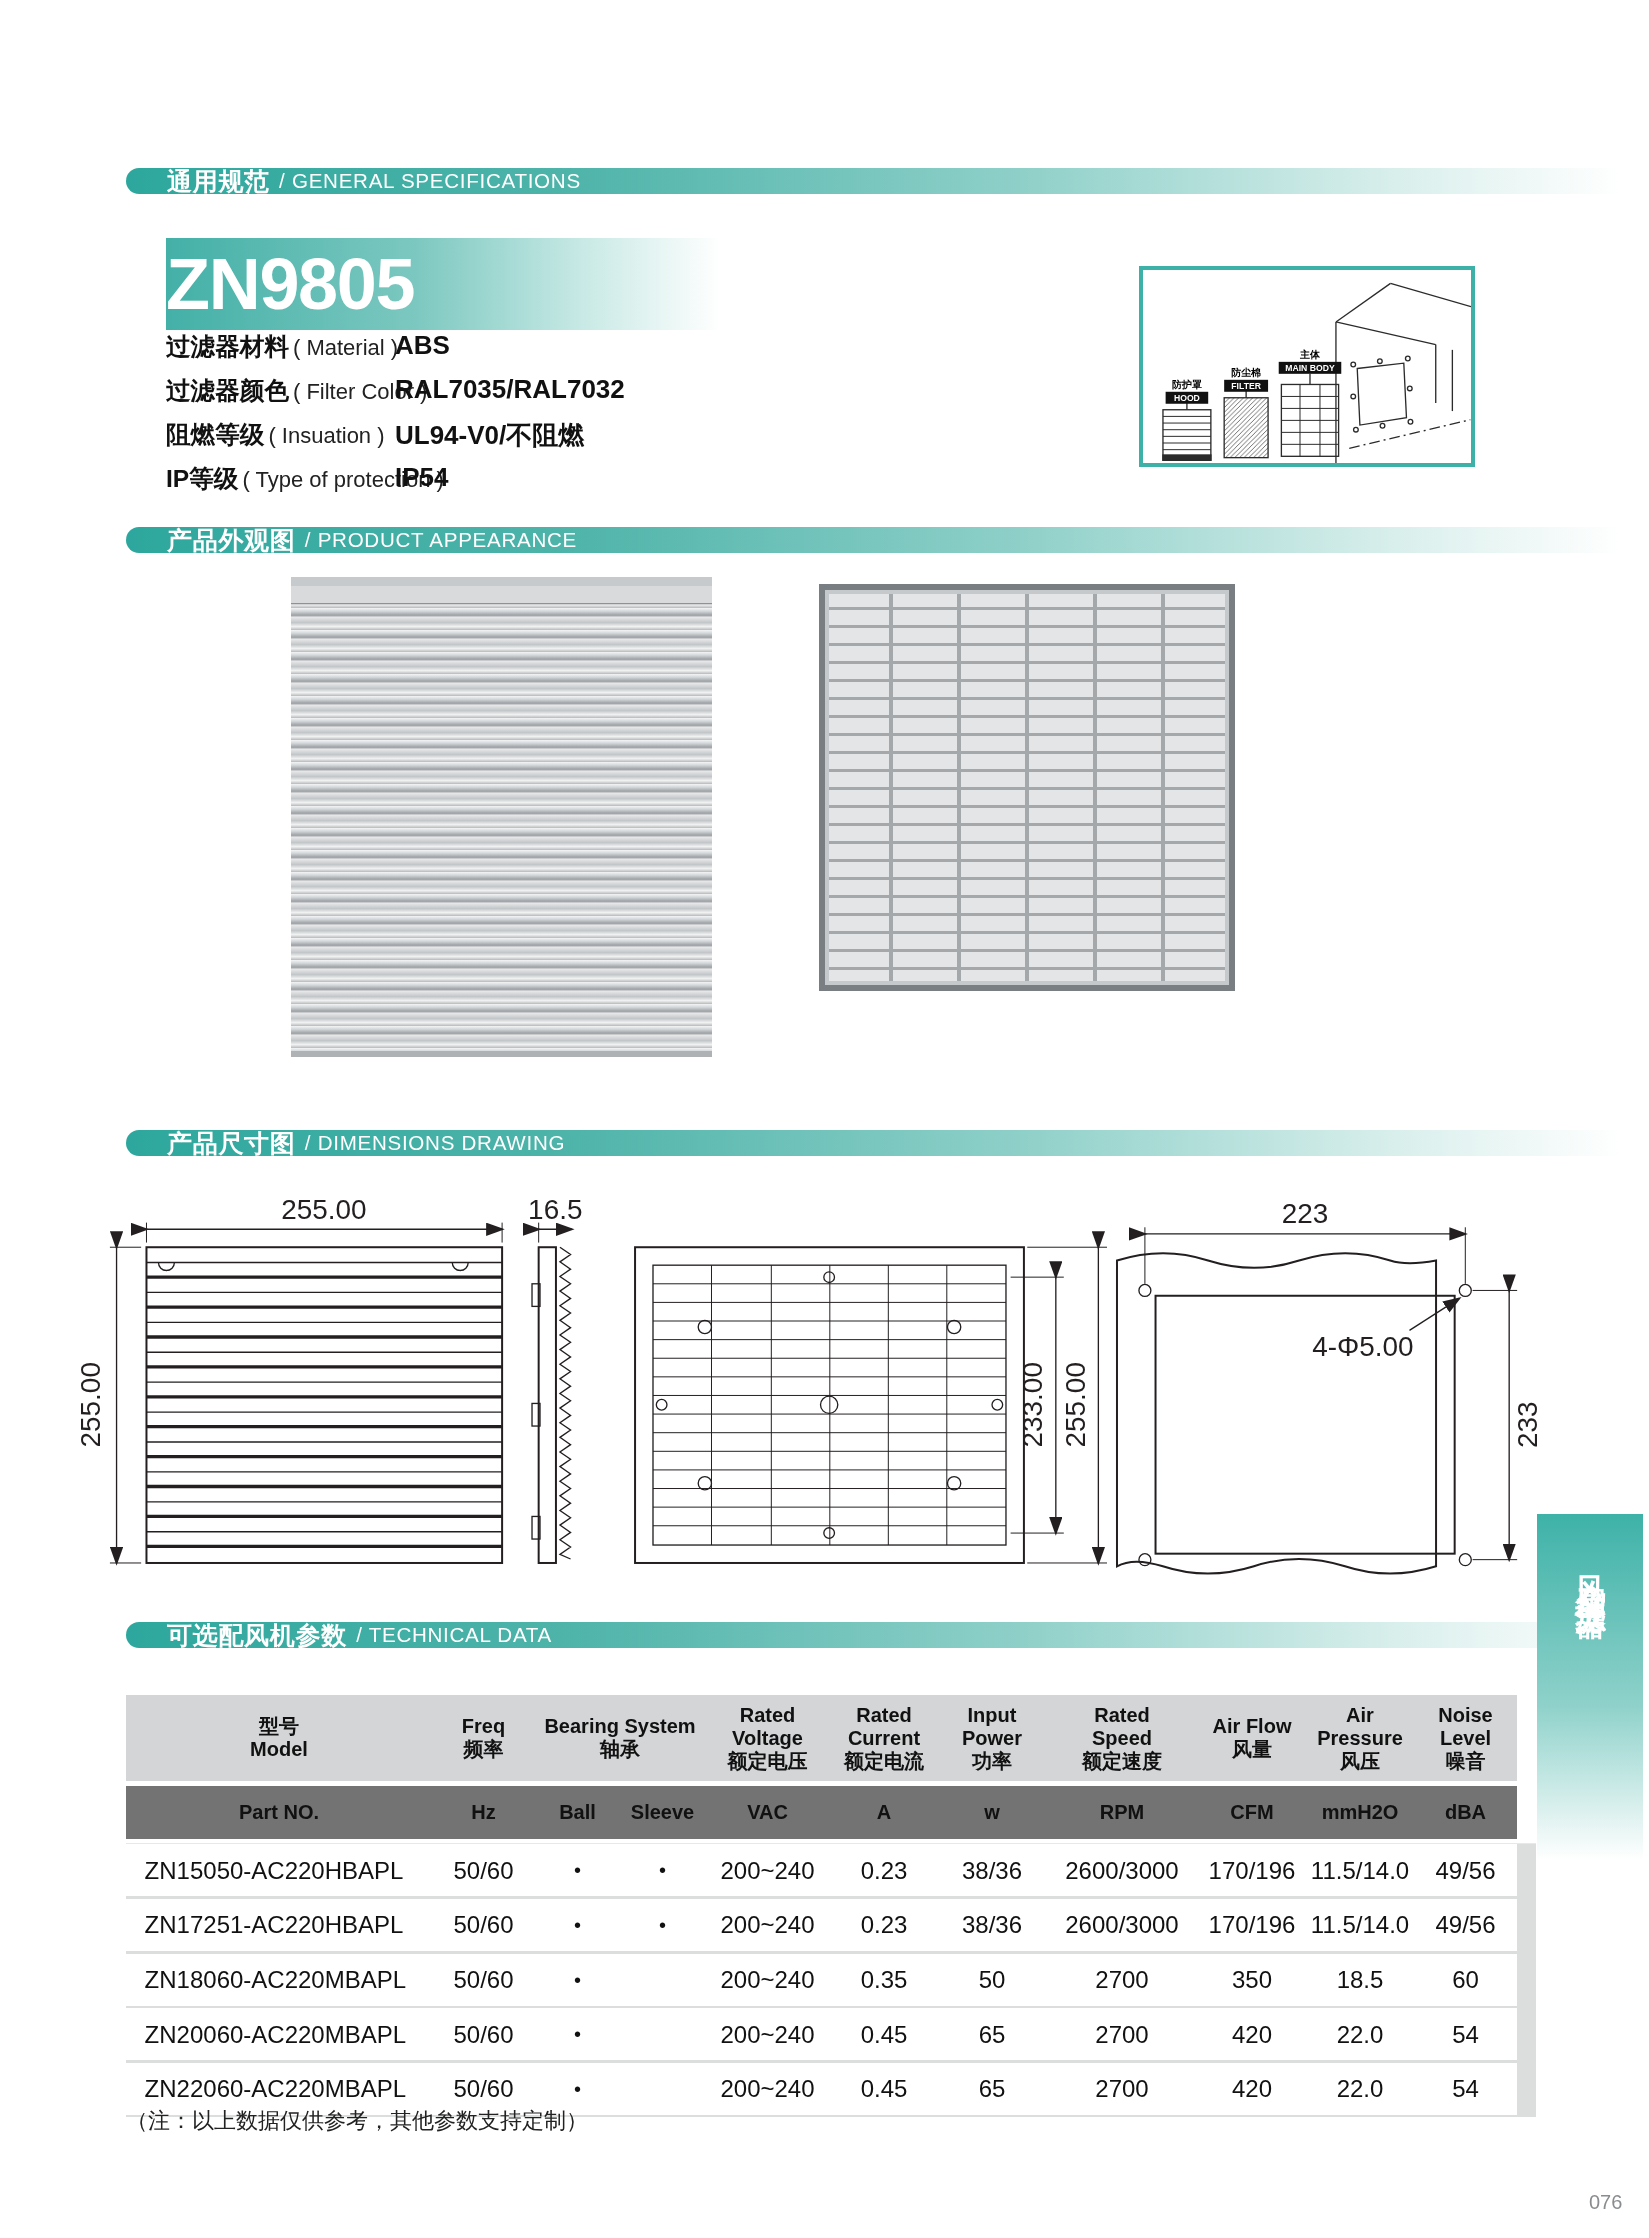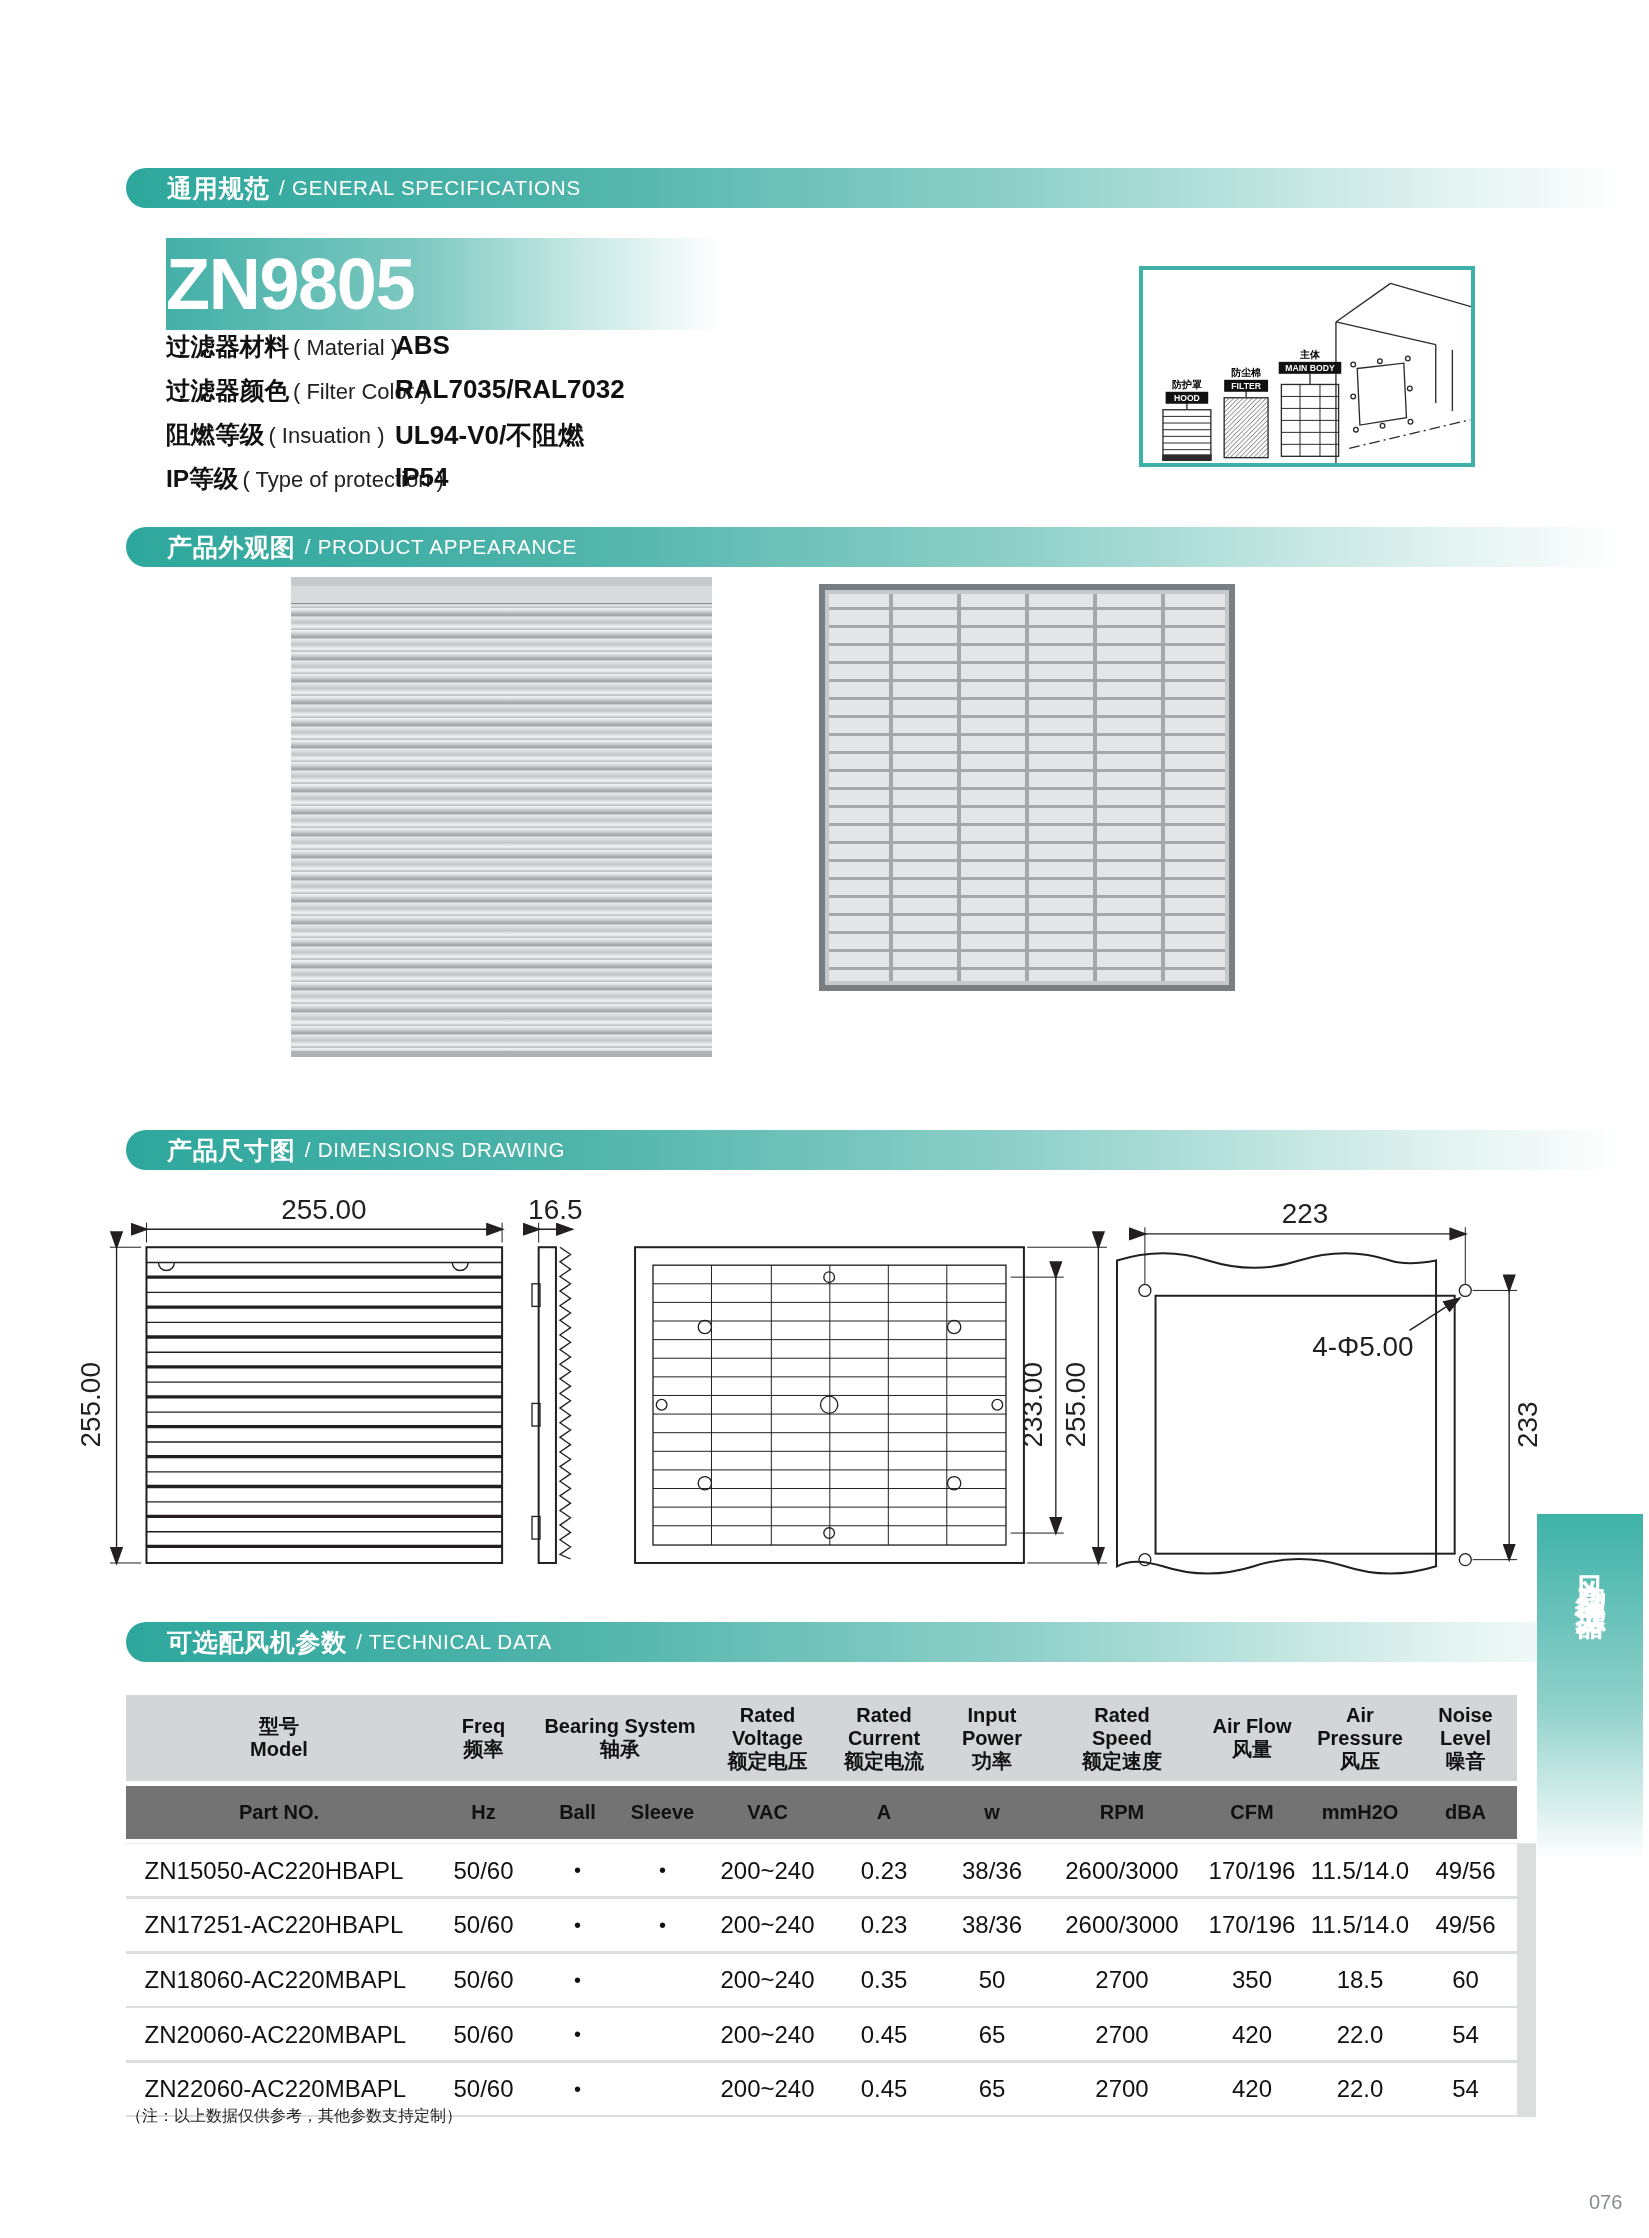--- a/index.html
+++ b/index.html
@@ -2,21 +2,21 @@
 <html style="font-size:10.6px"><head>
 <meta charset="utf-8">
 <style>
   html,body{margin:0;padding:0;background:#ffffff;}
   body{
     width:1650px;height:2239px;position:relative;overflow:hidden;
     font-family:"Liberation Sans","DejaVu Sans",sans-serif;color:#1a1a1a;
   }
   
   .band{
-    position:absolute;left:126px;width:1496px;height:40px;
+    position:absolute;left:126px;width:1496px;height:26px;
     border-radius:20.6px 0 0 20.6px;
     background:linear-gradient(90deg,#2da79d 0%,#4fb4aa 30%,#8fd0c9 60%,#d9efec 85%,#ffffff 100%);
     display:flex;align-items:center;padding-left:41px;box-sizing:border-box;
   }
   .band .zh{font-size:25px;font-weight:bold;color:#ffffff;letter-spacing:0.7px;}
   .band .en{font-size:20.6px;color:#ffffff;margin-left:9.3px;letter-spacing:0.7px;}
   
   .model-block{
     position:absolute;left:166px;top:238px;width:555px;height:92px;
     background:linear-gradient(90deg,#43b0a7 0%,#7cc8c0 45%,#c8e9e5 75%,#ffffff 100%);
@@ -67,21 +67,21 @@
   .h1row{background:#ffffff;}
   .h1row .cell{background:#d3d5d6;height:86px;}
   .h2row{margin-top:5.3px;background:#ffffff;}
   .h2row .cell{background:#737373;height:53px;}
   .cell{display:flex;flex-direction:column;align-items:center;justify-content:center;line-height:1.15;}
   .cell .ln{font-size:20px;font-weight:bold;color:#111;text-align:center;}
   .datagrid{margin-top:4px;background:#dcdddd;row-gap:2.7px;border-bottom:2px solid #dcdddd;border-top:1.3px solid #e7e8e8;}
   .datagrid .cell{background:#ffffff;height:52px;font-size:24px;font-weight:normal;color:#111;}
   .datagrid .cell.model{align-items:flex-start;padding-left:18.6px;box-sizing:border-box;}
   .datagrid .cell .dot{font-size:20px;line-height:1;}
-  .note{position:absolute;left:126px;top:2106px;font-size:16px;color:#222;}
+  .note{position:absolute;left:126px;top:2106px;font-size:22px;color:#222;}
   
   .side-tab{
     position:absolute;left:1537px;top:1514px;width:106px;height:346px;
     background:linear-gradient(180deg,#3eb2a8 0%,#8ed1ca 55%,rgba(255,255,255,0) 100%);
     display:flex;justify-content:center;
   }
   .side-tab span{
     writing-mode:vertical-rl;font-size:31px;font-weight:bold;color:#ffffff;
     letter-spacing:6.6px;margin-top:37px;
   }

